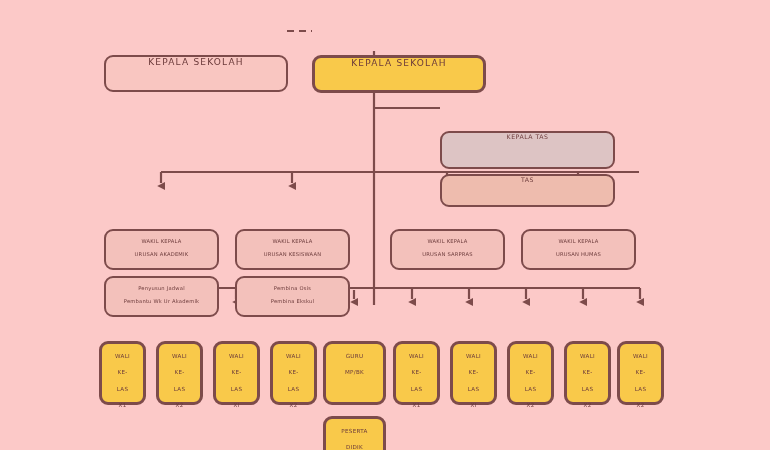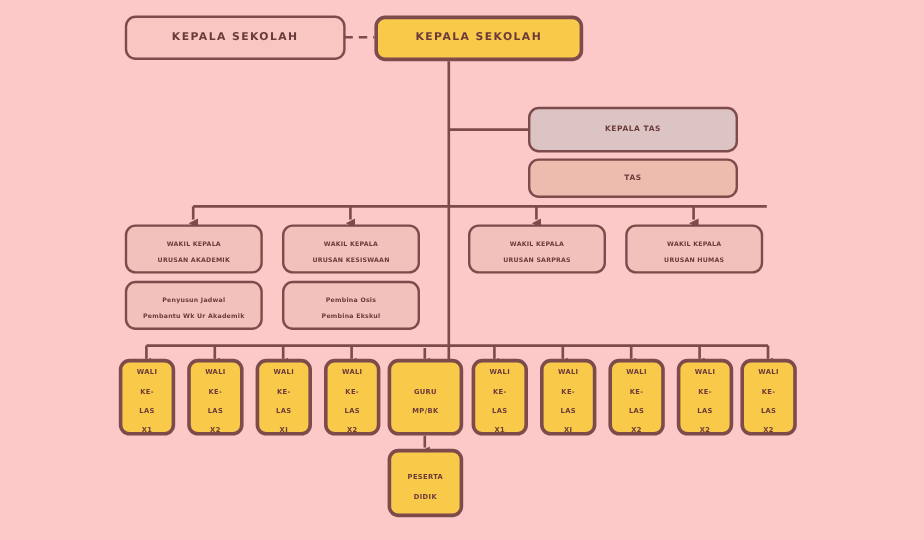--- a/index.html
+++ b/index.html
@@ -11,28 +11,28 @@
     position:relative;
   }
   #chart{position:absolute;left:0;top:0;width:770px;height:450px;}
 
   .node{
     position:absolute;
     box-sizing:border-box;
     border:2px solid #7d4b4b;
     border-radius:9px;
     display:flex;
-    align-items:center;
     justify-content:center;
     text-align:center;
     color:#6b3a3a;
-    font-weight:bold;
+    font-weight:normal;
     letter-spacing:.4px;
     line-height:1.25;
     z-index:3;
+    margin-top:42px;
   }
   .node .lbl{display:block;padding:0 4px;white-space:pre-line;}
 
   
   .v-pink   {background:#f9c6c1;}
   .v-gold   {background:#f9c94a;border-color:#7d4b4b;border-width:3px;}
   .v-gray   {background:#ddc4c4;}
   .v-salmon {background:#eebcae;}
   .v-rose   {background:#f3c1bb;}
 

